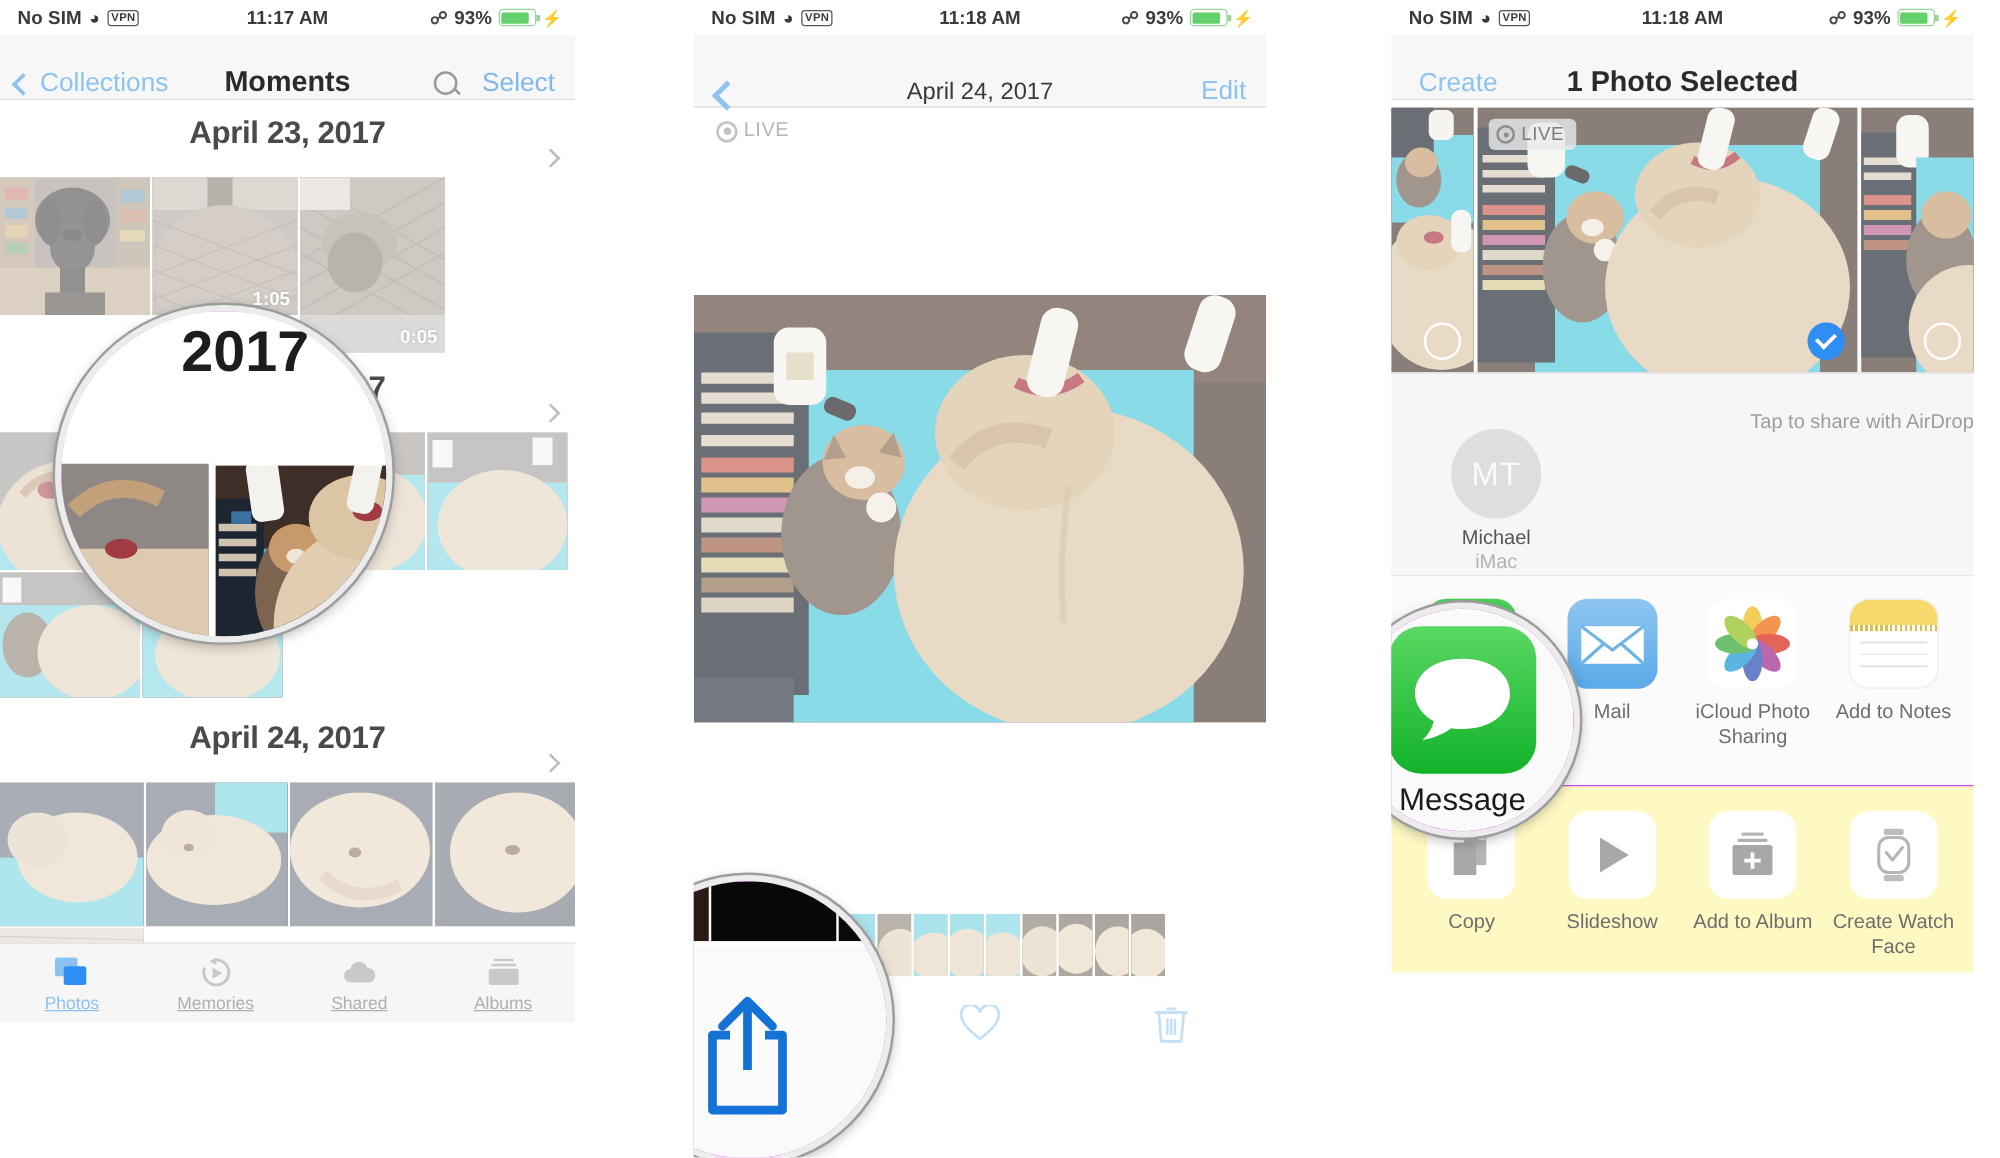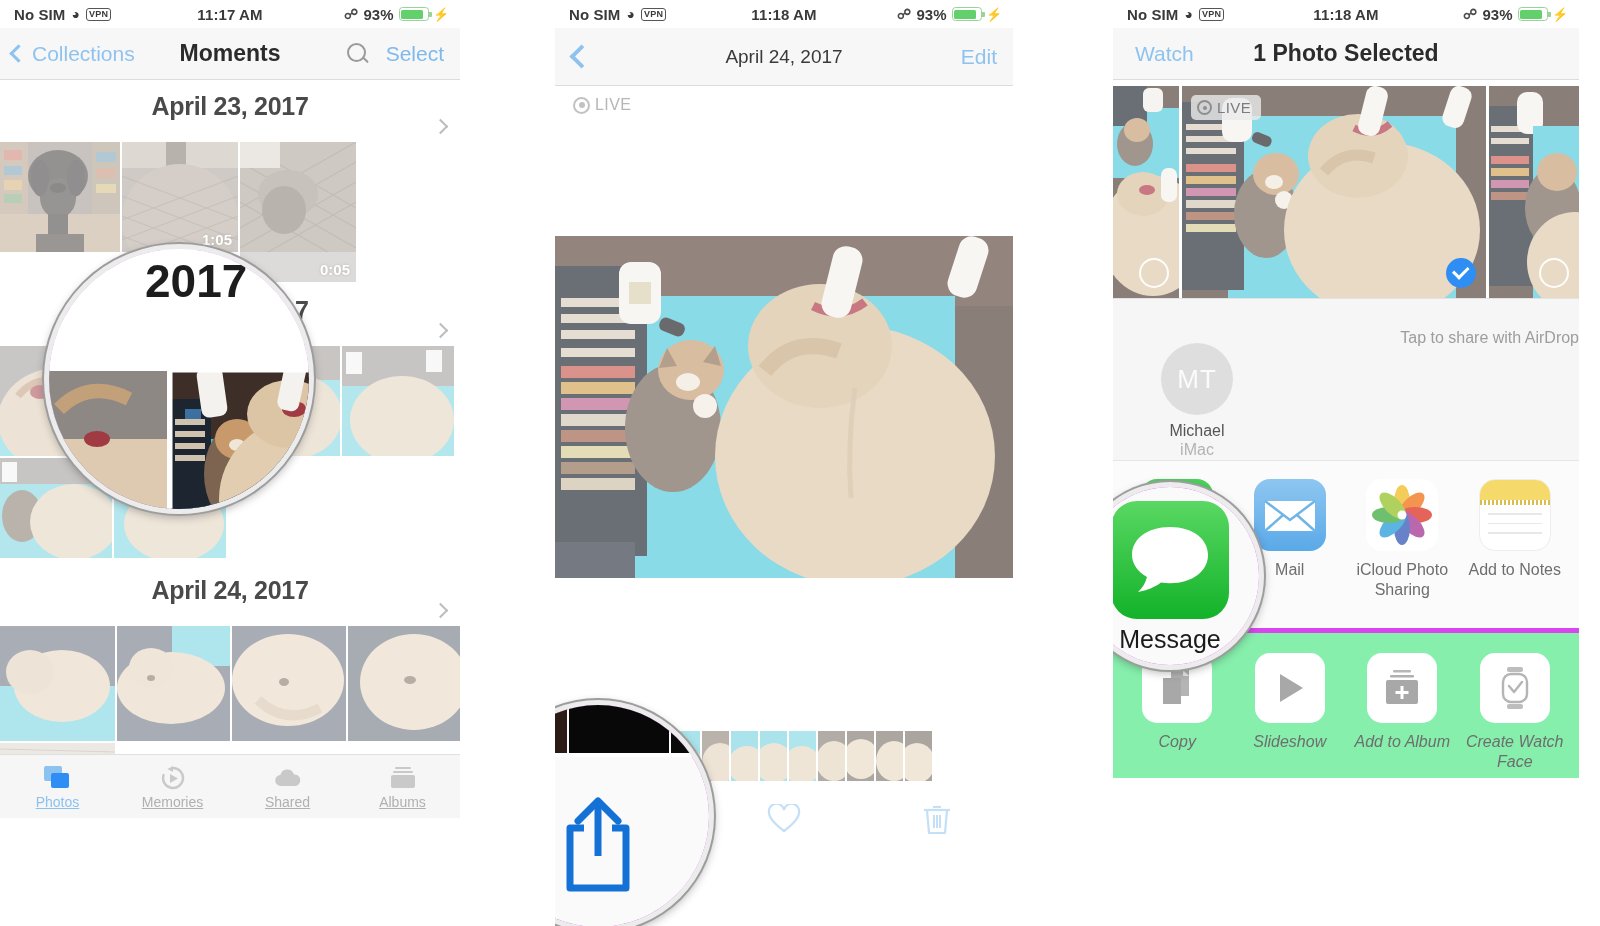--- a/index.html
+++ b/index.html
@@ -40,21 +40,21 @@
   .battery::after {
     content: ""; position: absolute; right: -4px; top: 4px;
     width: 2.5px; height: 5px; background: #9ad39a; border-radius: 0 1px 1px 0;
   }
   .battery i { display: block; height: 100%; width: 88%; background: #63d16b; border-radius: 1.5px; }
   .bolt { font-size: 13px; color: #4a4a4a; }
 
   
   .navbar {
     position: relative; height: 52px; width: 100%;
-    display: flex; align-items: center;
+    display: flex; align-items: flex-end;
     background: #f7f7f7; border-bottom: 1px solid #dcdcdc;
   }
   .nav-title {
     position: absolute; left: 0; right: 0; text-align: center;
     font-size: 23px; font-weight: 700; color: #2b2b2b; pointer-events: none;
   }
   .nav-title-sub {
     position: absolute; left: 0; right: 0; text-align: center; pointer-events: none;
   }
   .nav-title-sub .t1 { font-size: 19px; font-weight: 400; color: #3a3a3a; display:block; line-height: 22px; }
@@ -165,21 +165,21 @@
   .ad-person { position:absolute; left: 24px; top: 44px; width: 120px; text-align:center; }
   .ad-avatar {
     width: 72px; height: 72px; border-radius: 50%; background:#dedede; margin: 0 auto;
     display:flex; align-items:center; justify-content:center; color:#fbfbfb;
     font-size: 26px; letter-spacing: 1px;
   }
   .ad-name { font-size:16px; color:#555; margin-top:7px; }
   .ad-dev { font-size:16px; color:#b3b3b3; margin-top:1px; }
 
   .share-apps { background:#fbfbfb; border-top:1px solid #e6e6e6; height: 168px; display:flex; padding: 18px 8px 0 8px; }
-  .share-acts { background:#86efac; border-top:5px solid #d946ef; height: 150px; display:flex; padding: 20px 8px 0 8px; font-style: italic; }
+  .share-acts { background:#fef9c3; border-top:1px solid #d946ef; height: 150px; display:flex; padding: 20px 8px 0 8px; }
   .app-cell, .act-cell { flex:1; text-align:center; }
   .app-icon { width: 72px; height: 72px; border-radius: 16px; margin: 0 auto; position: relative; overflow:hidden; }
   .app-label { font-size: 16px; color:#6e6e6e; margin-top: 9px; line-height: 20px; }
   .act-icon {
     width: 70px; height: 70px; border-radius: 15px; margin: 0 auto; background:#ffffff;
     display:flex; align-items:center; justify-content:center;
   }
   .act-label { font-size:16px; color:#6e6e6e; margin-top:9px; line-height:20px; }
 
   
@@ -683,21 +683,21 @@
         <span>93%</span>
         <span class="battery">
             <i></i>
           </span>
         <span class="bolt">⚡</span>
       </div>
     </div>
 
     <div class="navbar" style="background:#f7f7f7;">
       <div class="nav-left" style="padding-left:22px;">
-        <span class="nav-link">Watch</span>
+        <span class="nav-link">Create</span>
       </div>
       <div class="nav-title">1 Photo Selected</div>
     </div>
 
     <div class="sel-strip">
       <div class="sel-thumb" style="width:66px;height:212px;">
         <svg width="66" height="212" viewBox="0 0 66 212" preserveAspectRatio="none">
           <rect width="66" height="212" fill="#4a3a31"></rect>
           <rect x="0" y="22" width="66" height="70" fill="#49c8da"></rect>
           <rect x="0" y="0" width="34" height="40" fill="#1b222c"></rect>

